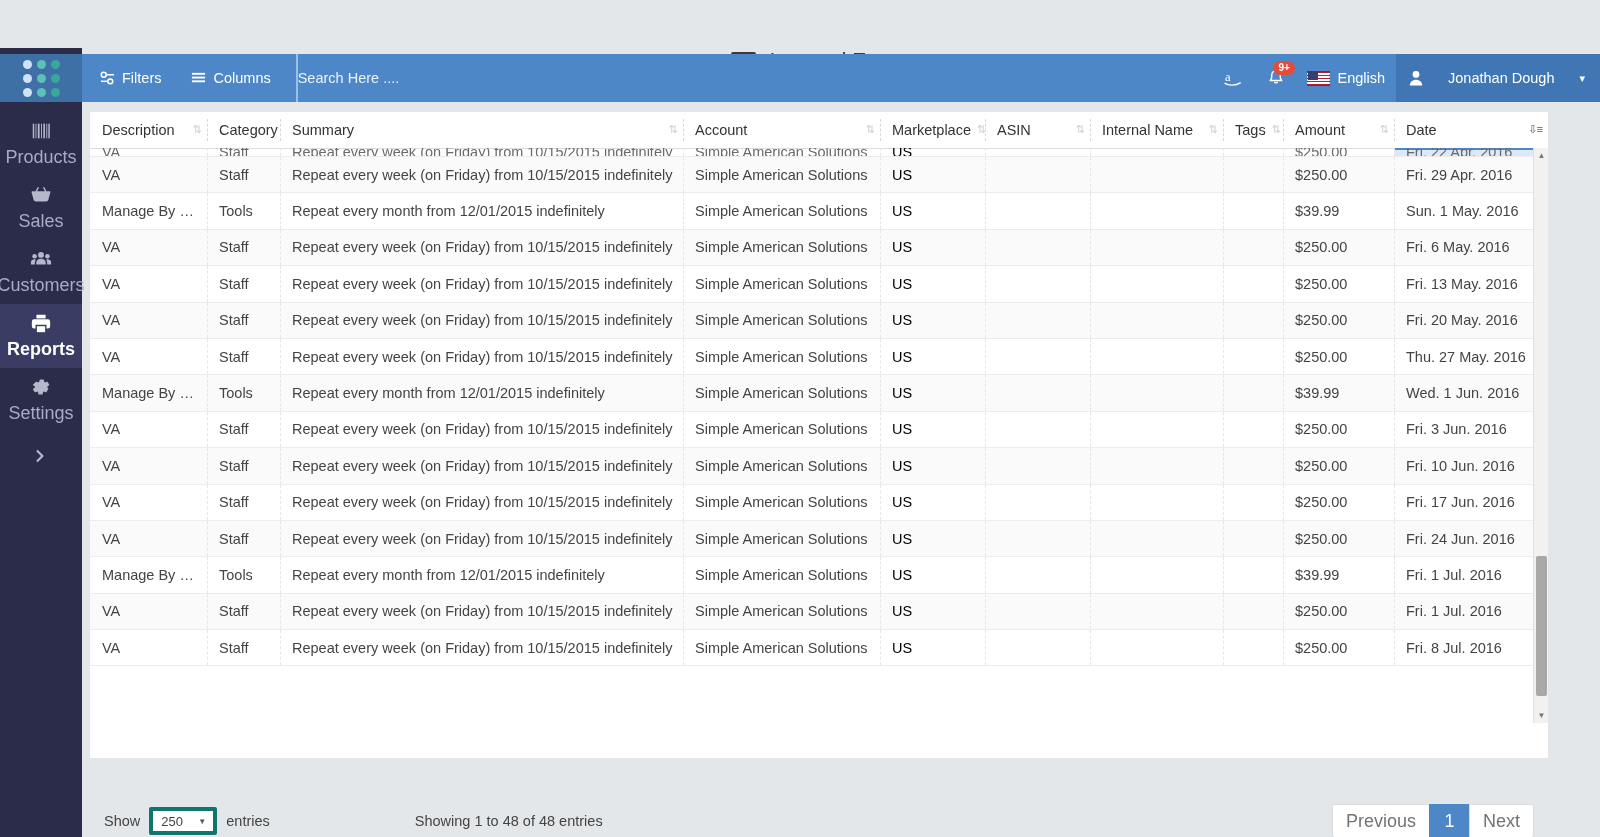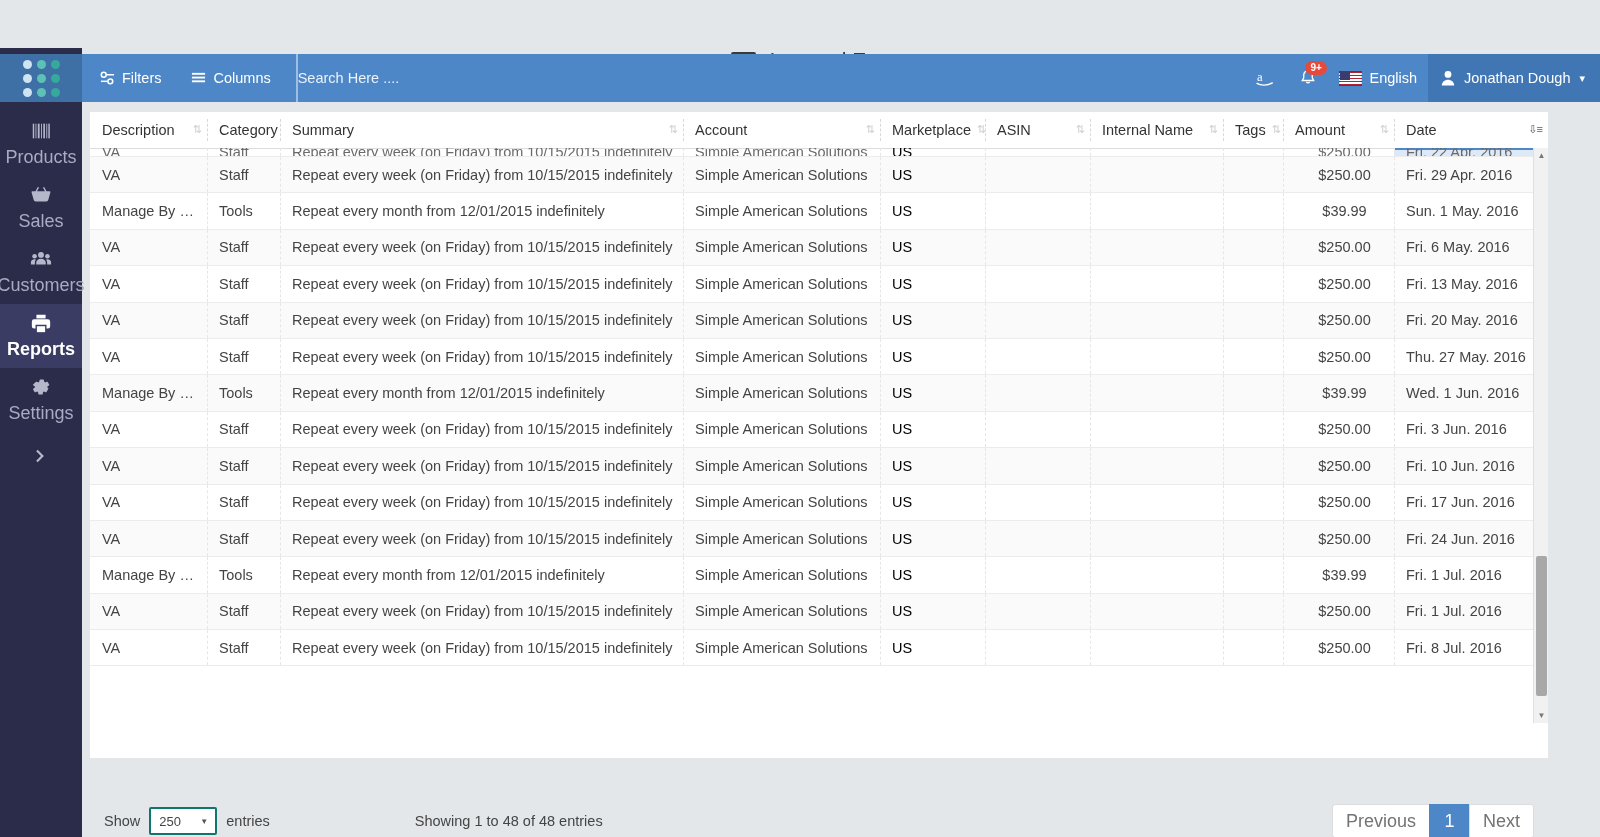--- a/index.html
+++ b/index.html
@@ -47,21 +47,21 @@
     font-family: "Liberation Sans", sans-serif;
   }
   .search-input::placeholder { color: #eaf2fa; opacity: 1; }
 
   .topright { display: flex; align-items: center; height: 48px; margin-left: auto; }
   .tr-item {
     display: flex; align-items: center; gap: 7px; color: #fff;
     font-size: 14.5px; padding: 0 11px; height: 48px; cursor: pointer;
     position: relative;
   }
-  .user-item { background: #4076b3; padding: 0 15px 0 13px; gap: 9px; }
+  .user-item { background: #4076b3; padding: 0 15px 0 13px; gap: 25px; }
   .badge {
     position: absolute; top: 7px; left: 17px;
     background: #e44b3c; color: #fff; font-size: 10px; font-weight: bold;
     border-radius: 9px; padding: 1px 5px; line-height: 12px;
   }
   .flag {
     width: 23px; height: 15px; display: inline-block; position: relative;
     background: linear-gradient(#b22234 0 11.5%, #fff 11.5% 23%, #b22234 23% 34.5%,
       #fff 34.5% 46%, #b22234 46% 57.5%, #fff 57.5% 69%, #b22234 69% 80.5%,
       #fff 80.5% 92%, #b22234 92% 100%);
@@ -149,21 +149,21 @@
     padding: 0 6px 0 12px; border-bottom: 1px solid #ececec;
     white-space: nowrap; overflow: hidden; text-overflow: ellipsis;
     position: relative;
   }
   tbody td + td::before {
     content: ""; position: absolute; left: 0; top: 0; bottom: 0;
     border-left: 1px dashed #e6e6e6;
   }
   tbody tr:nth-child(even) { background: #fafafa; }
   .lnk { color: #000000; cursor: pointer; }
-  .num { text-align: center; padding-right: 0; }
+  .num { text-align: left; padding-right: 0; }
   .clipped-row td {
     height: 8px; line-height: 8px; overflow: hidden; padding-top: 0;
     padding-bottom: 0; color: #6a6a6a; vertical-align: bottom;
     font-size: 14.5px;
   }
   .date-hl { background: #dde9f7; box-shadow: inset 0 2px 0 #4d87c7; }
 
   
   .c-desc { width: 117px; } .c-cat { width: 73px; } .c-sum { width: 403px; }
   .c-acc { width: 197px; } .c-mkt { width: 105px; } .c-asin { width: 105px; }
@@ -191,21 +191,21 @@
   .footer {
     position: absolute; top: 742px; left: 8px; width: 1458px; height: 62px;
     display: flex; align-items: center; padding: 16px 14px;
   }
   .show-entries {
     display: flex; align-items: center; gap: 9px;
     font-size: 14.5px; color: #444;
   }
   .sel-box {
     position: relative; width: 68px; height: 28px; background: #fff;
-    border: 2px solid #0f766e; border-radius: 2px;
+    border: 4px solid #0f766e; border-radius: 2px;
     display: flex; align-items: center; padding: 0 8px;
     font-size: 13px; color: #444; cursor: pointer;
   }
   .sel-box .caret {
     position: absolute; right: 7px; top: 50%; transform: translateY(-50%);
     font-size: 8px; color: #555;
   }
   .showing-info { margin-left: 145px; font-size: 14.5px; color: #444; }
   .pager { margin-left: auto; display: flex; }
   .pg {

